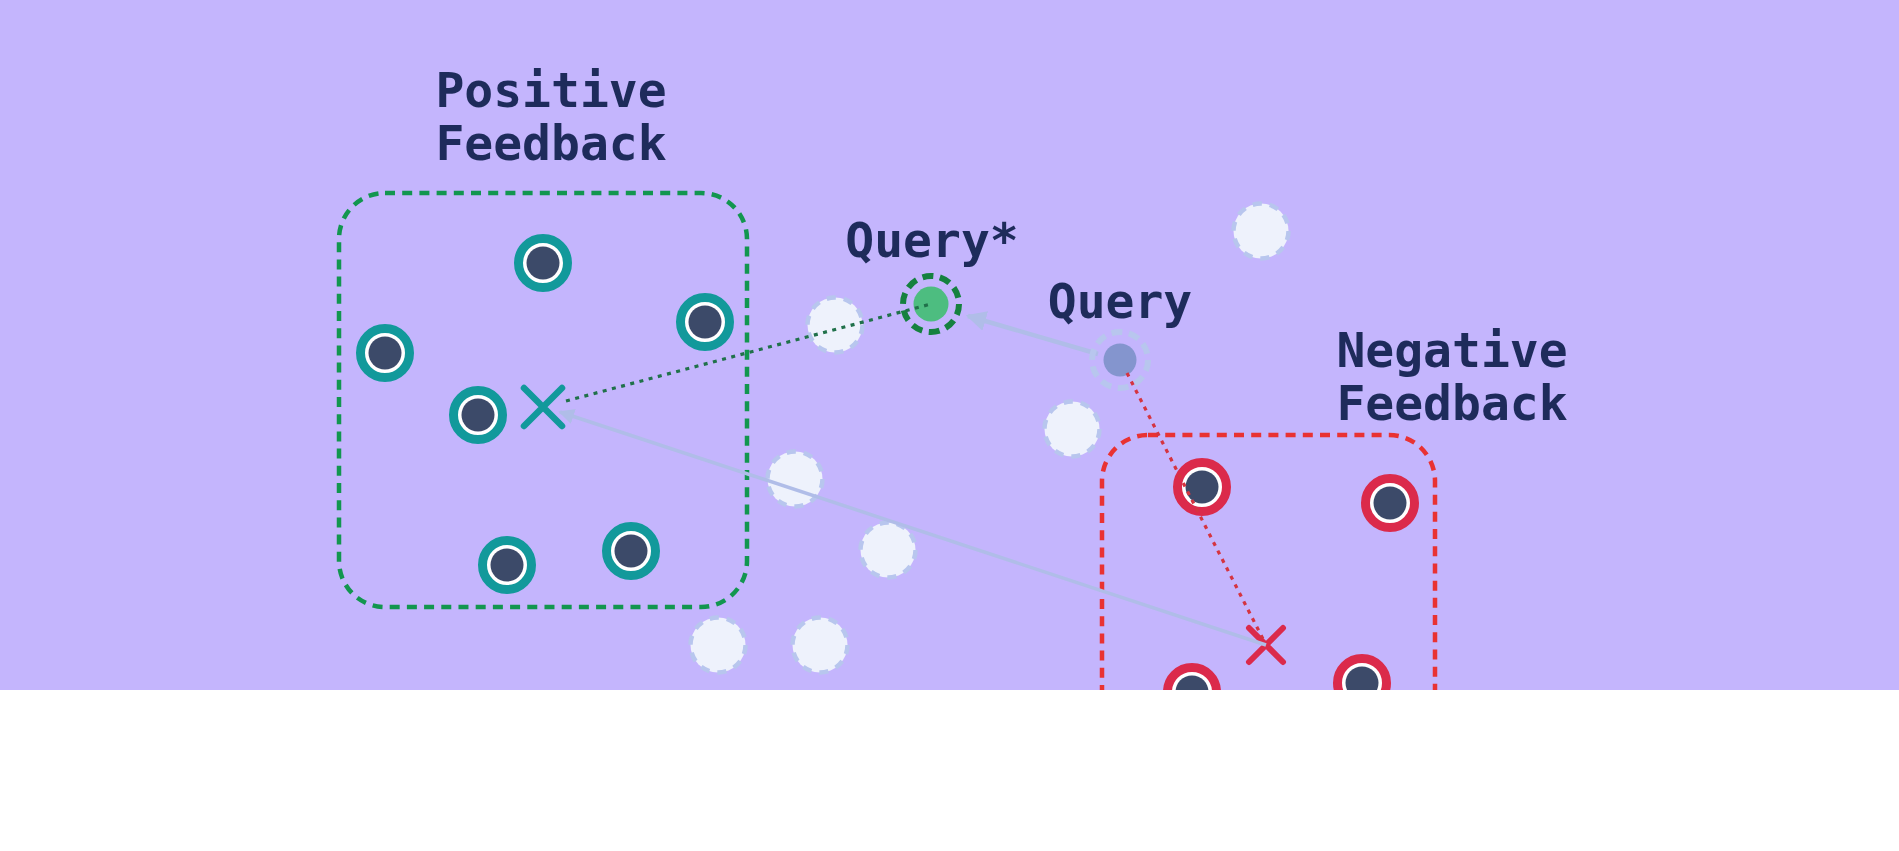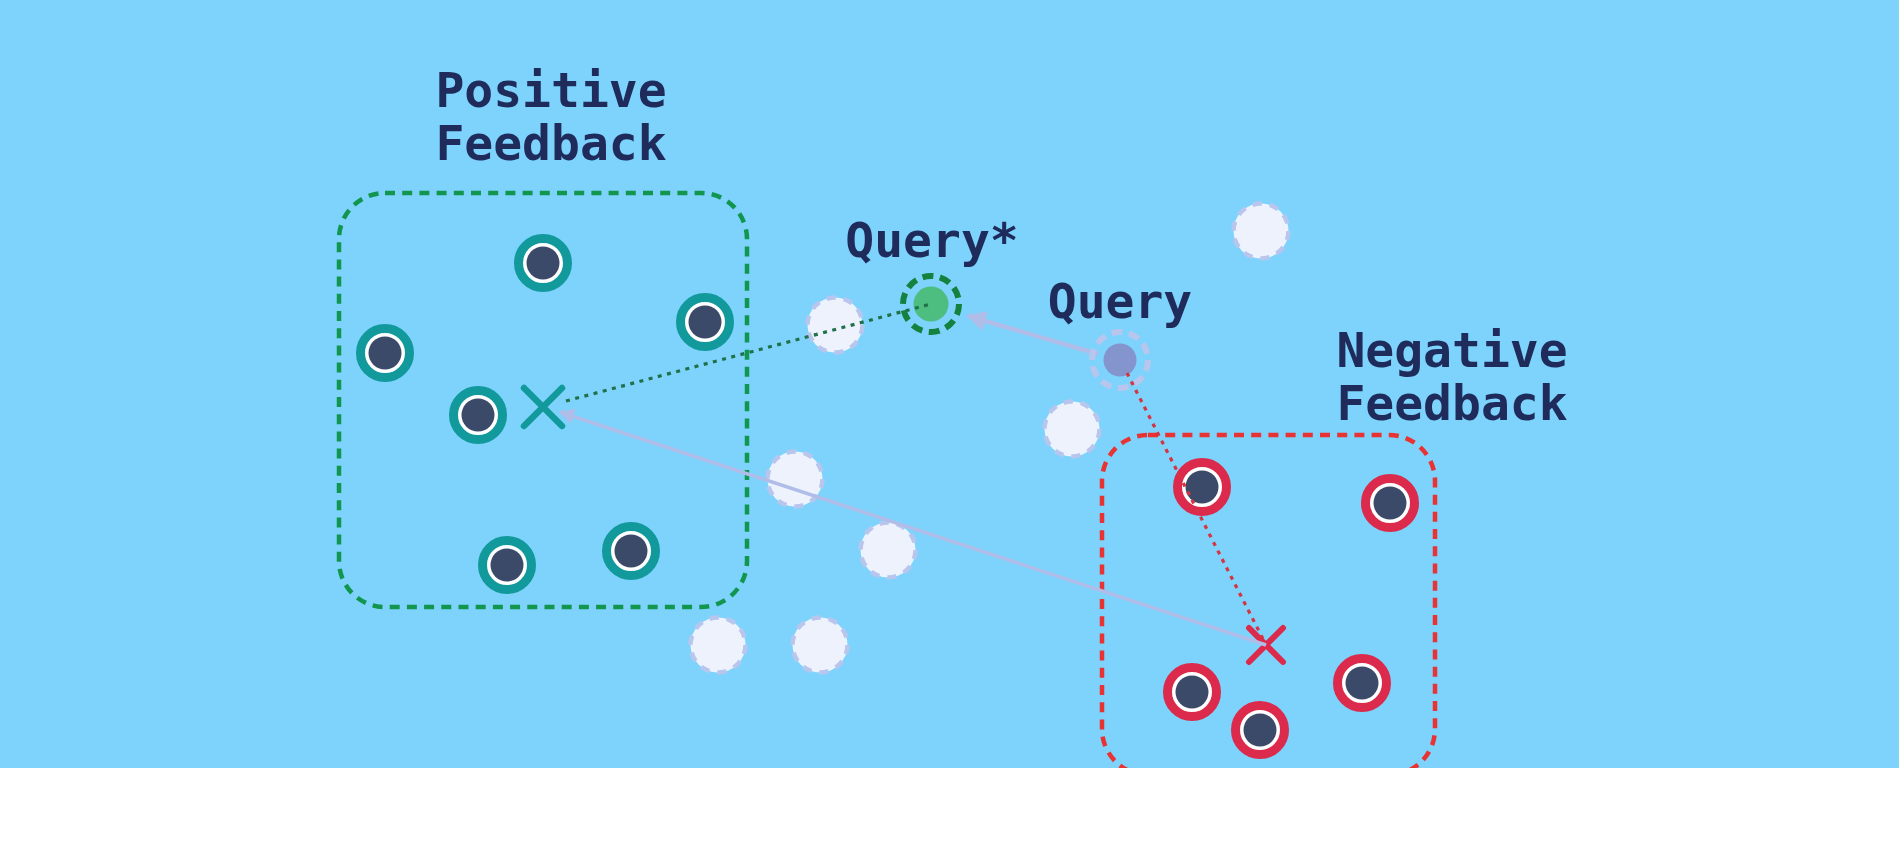--- a/index.html
+++ b/index.html
@@ -1,16 +1,16 @@
 <!DOCTYPE html>
 <html><head>
 <meta charset="utf-8">
 <style>
   html, body { margin: 0; padding: 0; background: #ffffff; }
-  .stage { width: 1899px; height: 768px; position: relative; background: #7dd3fc; overflow: hidden; }
+  .stage { width: 1899px; height: 690px; position: relative; background: #c4b5fd; overflow: hidden; }
   svg { display: block; }
   text.dlabel {
     font-family: "DejaVu Sans Mono", "Liberation Mono", monospace;
     font-weight: bold;
     font-size: 48px;
   }
 </style>
 </head>
 <body>
 

